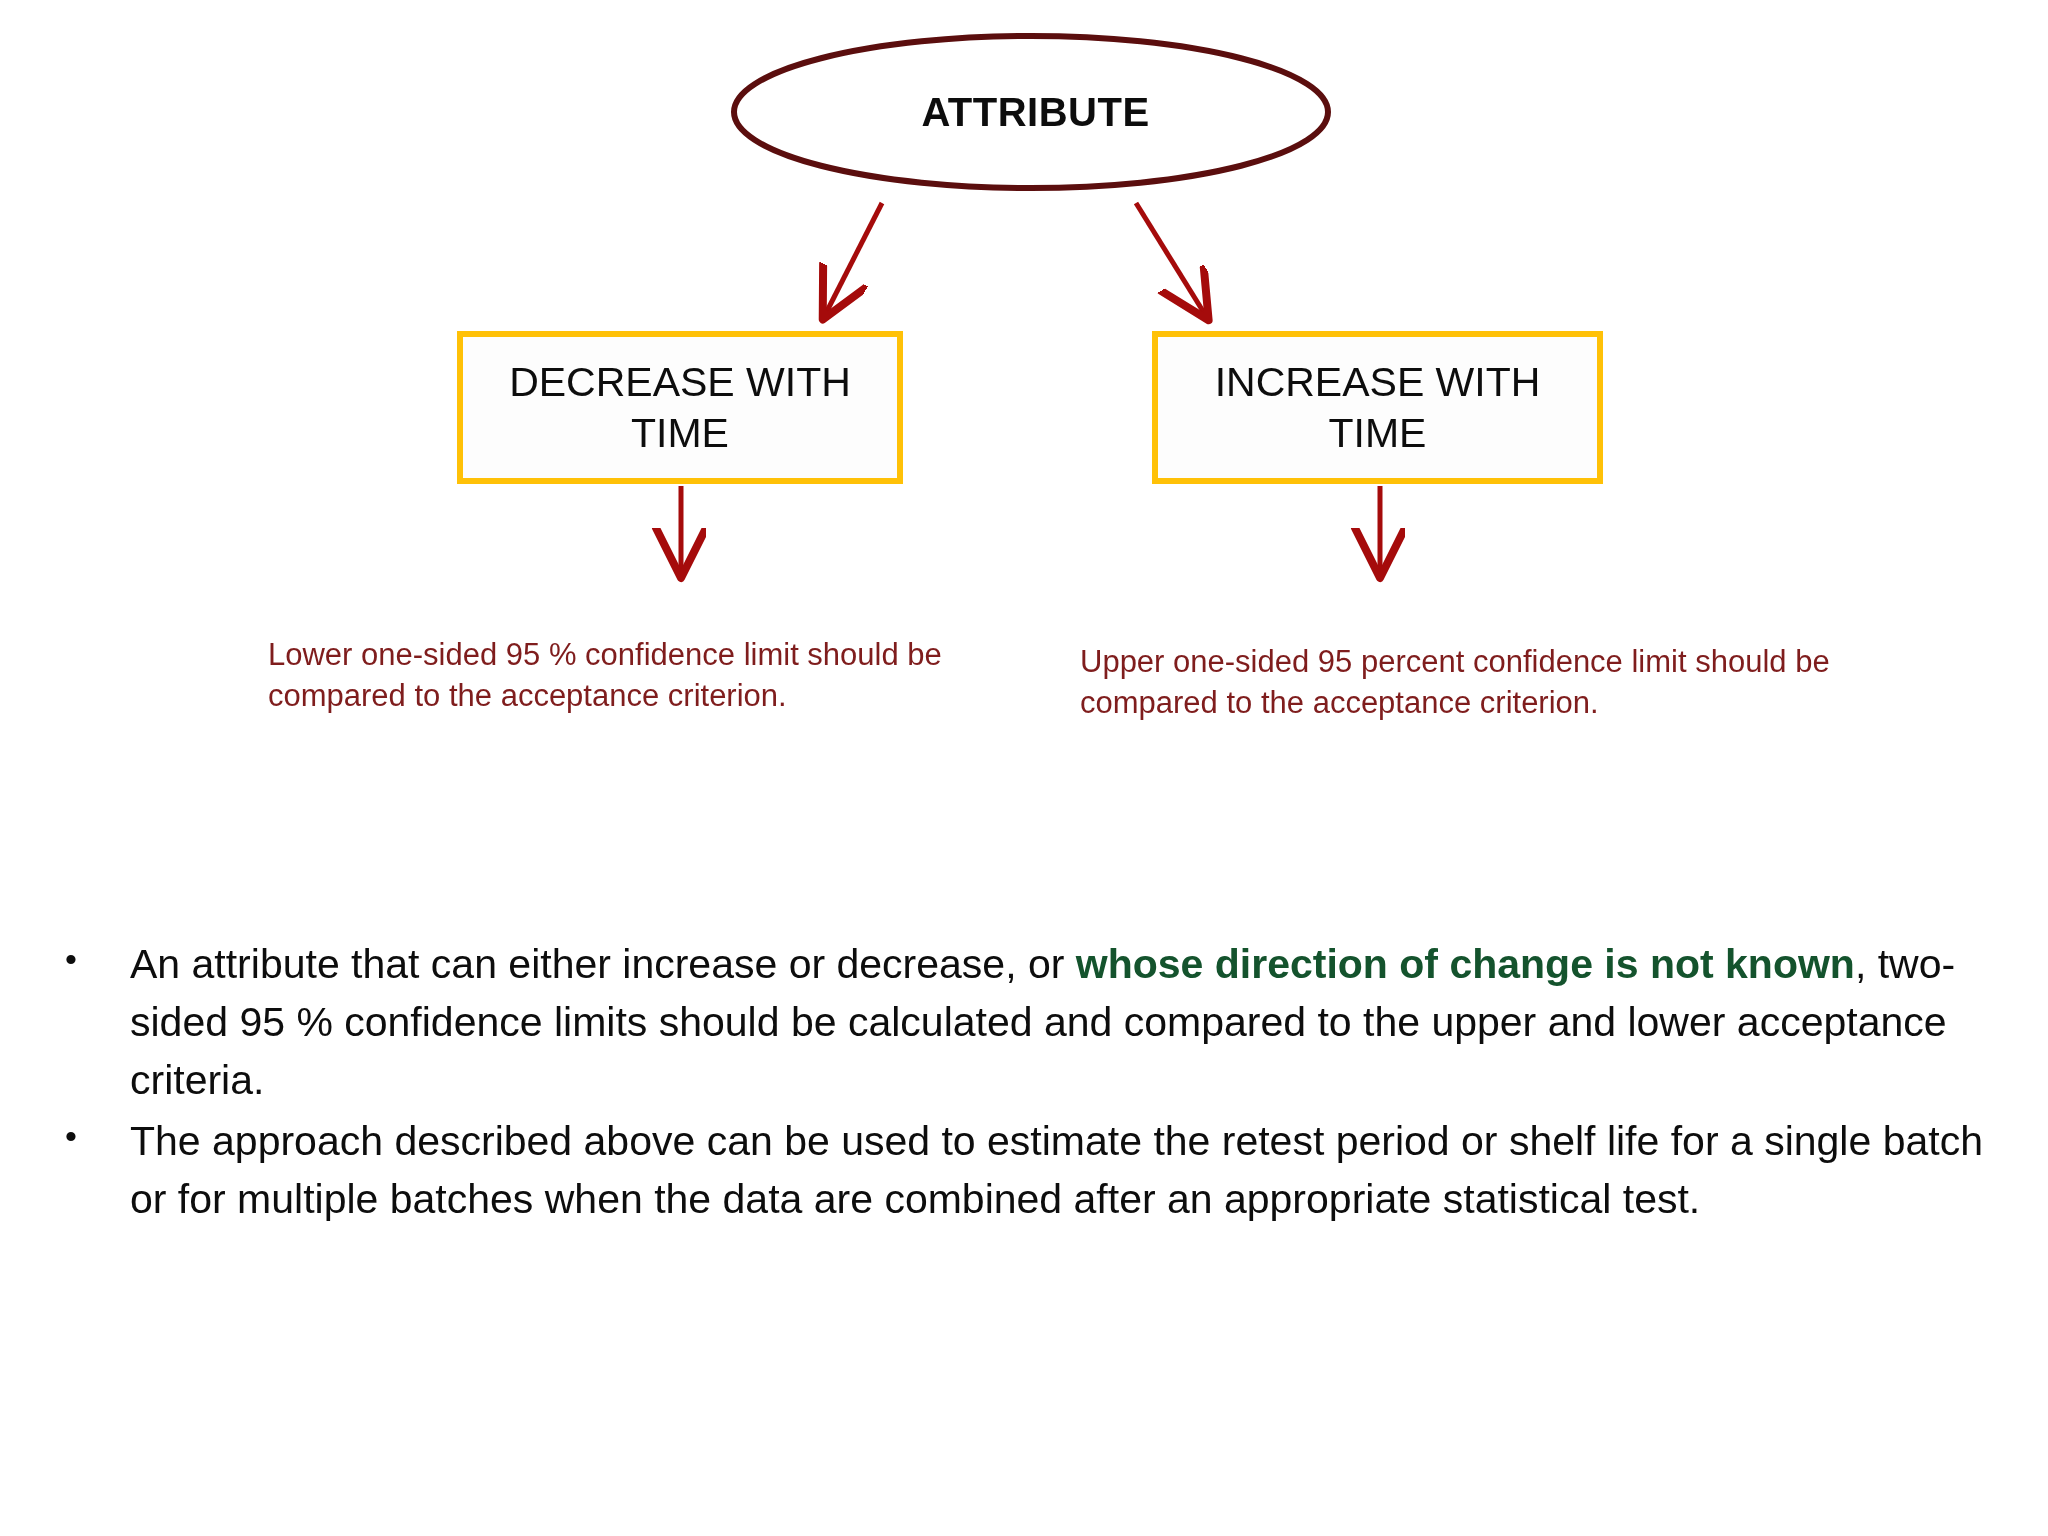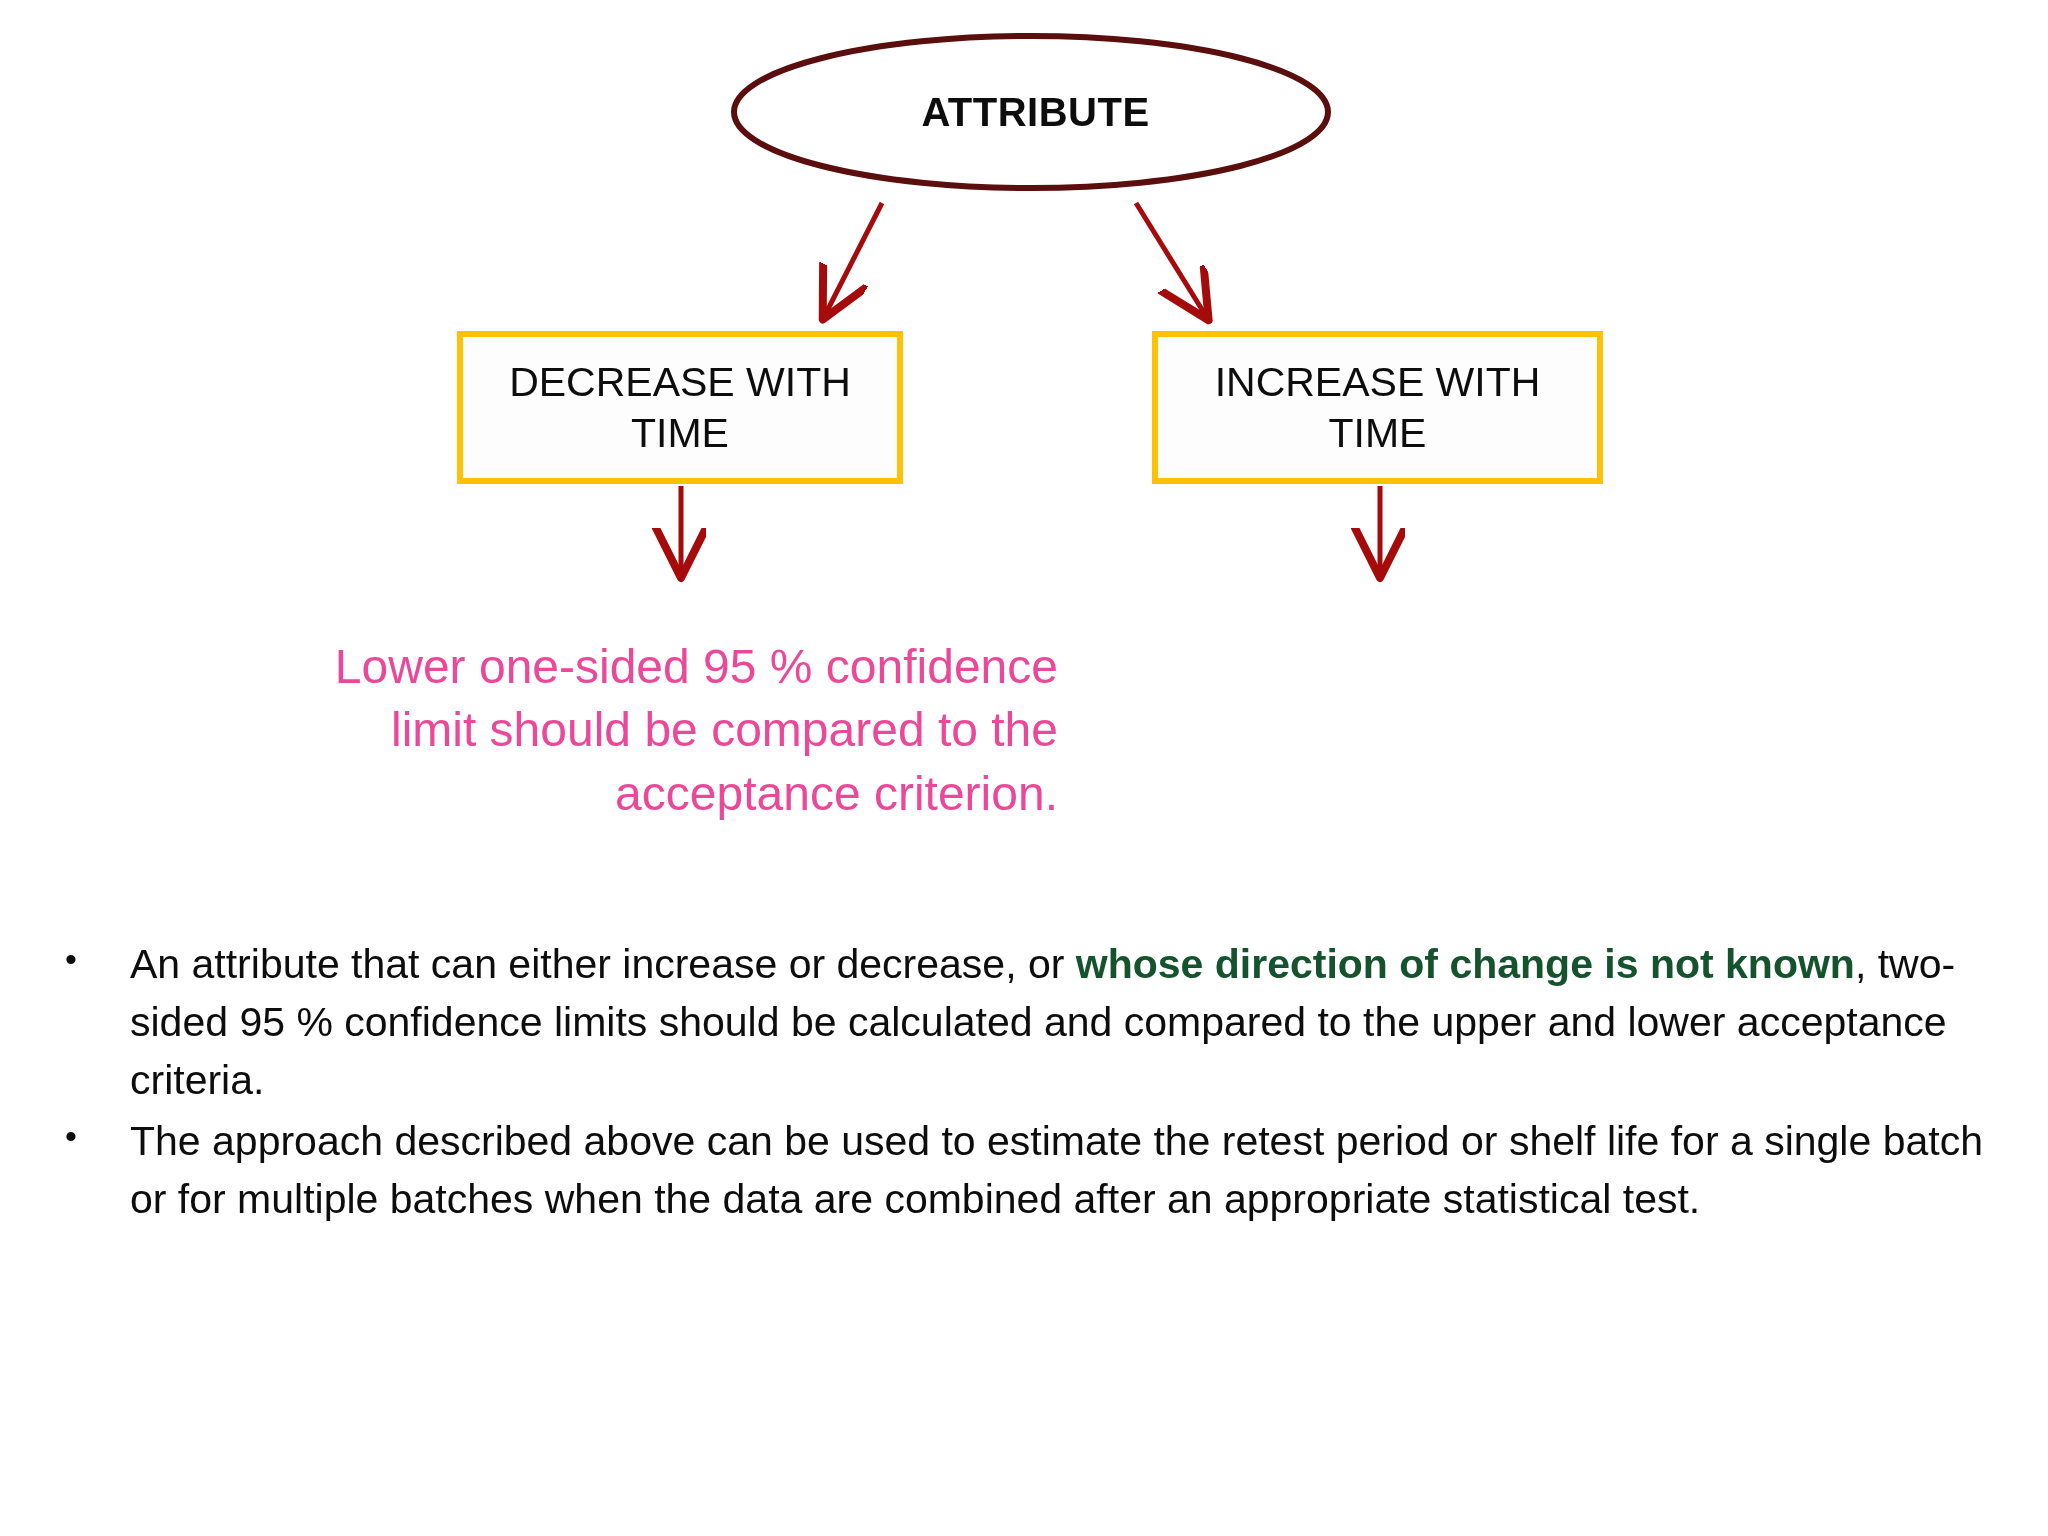--- a/index.html
+++ b/index.html
@@ -82,24 +82,24 @@
     left: 1152px;
     top: 331px;
     width: 451px;
     height: 153px;
   }
 
   
   .caption {
     position: absolute;
     font-family: "Liberation Sans", sans-serif;
-    font-size: 48px;
+    font-size: 31px;
     line-height: 1.32;
-    text-align: right;
-    color: #ec4899;
+    text-align: left;
+    color: #7f1d1d;
   }
   #caption-left {
     left: 268px;
     top: 635px;
     width: 790px;
   }
   #caption-right {
     left: 1080px;
     top: 642px;
     width: 840px;
@@ -167,20 +167,21 @@
 
   <div class="flow-box" id="box-decrease">
     <span class="flow-box-label">DECREASE WITH TIME</span>
   </div>
 
   <div class="flow-box" id="box-increase">
     <span class="flow-box-label">INCREASE WITH TIME</span>
   </div>
 
   <div class="caption" id="caption-left">Lower one-sided 95 % confidence limit should be compared to the acceptance criterion.</div>
+  <div class="caption" id="caption-right">Upper one-sided 95 percent confidence limit should be compared to the acceptance criterion.</div>
 
   <ul id="bullet-list">
     <li class="bullet-item">
       <span class="bullet-marker">•</span>
       <span class="bullet-text"><span>An attribute that can either increase or decrease, or </span><span class="hl-green">whose direction of change is not known</span><span>, two-sided 95 % confidence limits should be calculated and compared to the upper and lower acceptance criteria.</span></span>
     </li>
     <li class="bullet-item">
       <span class="bullet-marker">•</span>
       <span class="bullet-text"><span> The approach described above can be used to estimate the retest period or shelf life for a single batch or for multiple batches when the data are combined after an appropriate statistical test.</span></span>
     </li>

